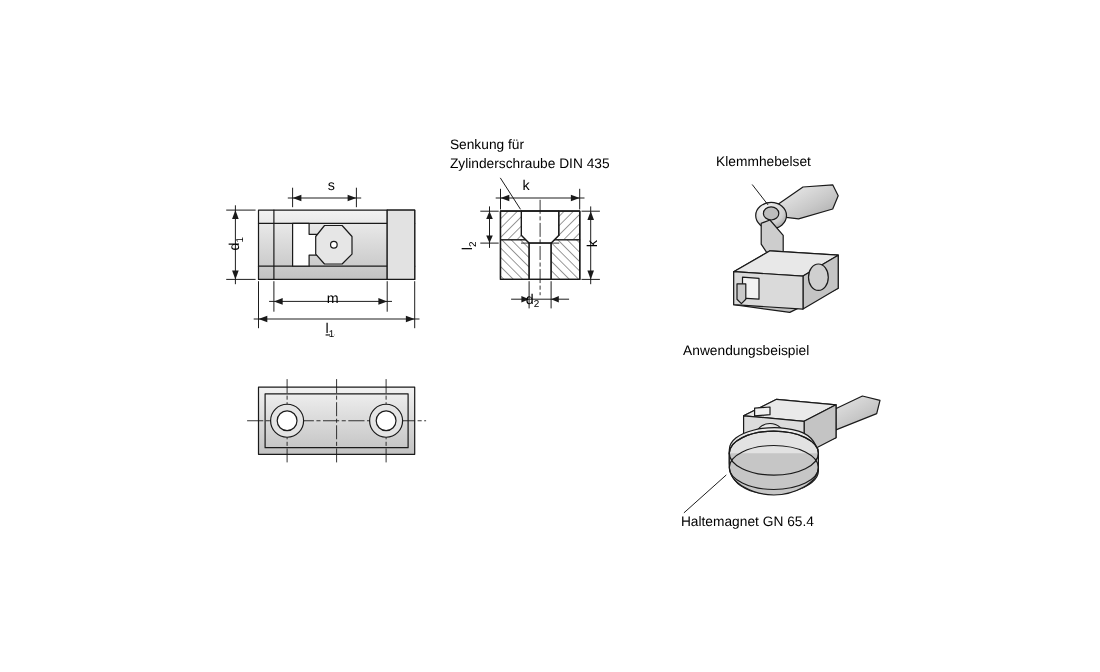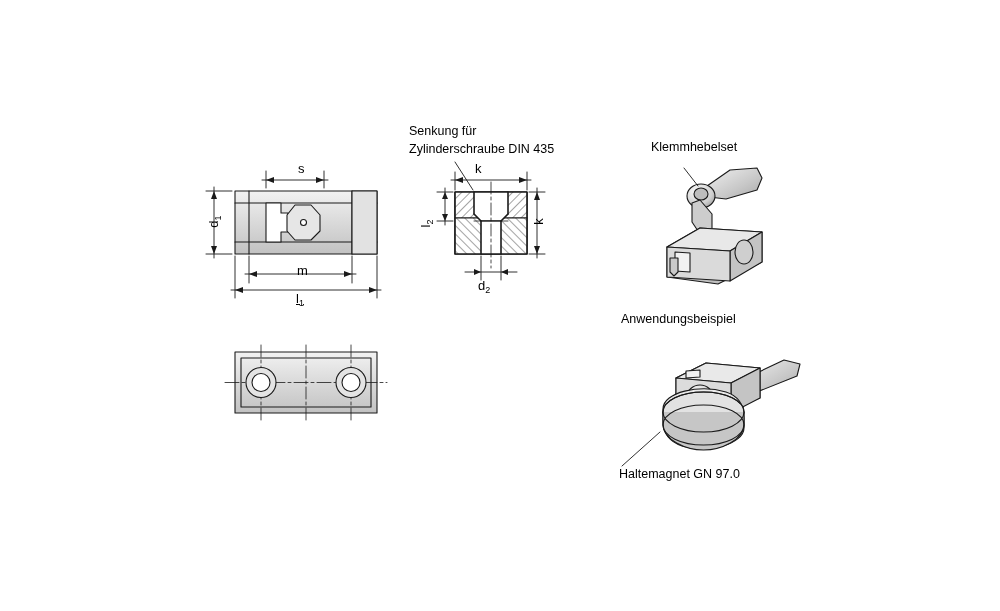--- a/index.html
+++ b/index.html
@@ -261,21 +261,21 @@
     </g>
   </svg>
 
   <div class="lbl" style="left:409px; top:124px;">Senkung für</div>
   <div class="lbl" style="left:409px; top:142px;">Zylinderschraube DIN 435</div>
 
   <div class="lbl" style="left:621px; top:140px;margin-left:30px;">Klemmhebelset</div>
 
   <div class="lbl bold" style="left:621px; top:312px;">Anwendungsbeispiel</div>
 
-  <div class="lbl" style="left:619px; top:467px;">Haltemagnet GN 97.0</div>
+  <div class="lbl" style="left:619px; top:467px;">Haltemagnet GN 65.4</div>
 
   <div class="dim" style="left:298px; top:161px;">s</div>
 
   <div style="position:absolute; left:196px; top:206px; width:34px; height:34px;">
     <div class="dim rot" style="position:absolute; left:0; top:8px; width:34px; text-align:center;">
       <span>d</span><sub>1</sub>
     </div>
   </div>
 
   <div class="dim" style="left:297px; top:263px;">m</div>
@@ -291,17 +291,17 @@
       <span>k</span>
     </div>
   </div>
 
   <div style="position:absolute; left:408px; top:208px; width:34px; height:34px;">
     <div class="dim rot" style="position:absolute; left:0; top:8px; width:34px; text-align:center;">
       <span>l</span><sub>2</sub>
     </div>
   </div>
 
-  <div class="dim" style="left:478px; top:278px;">
+  <div class="dim" style="left:478px; top:264px;">
     <span>d</span><sub>2</sub>
   </div>
 
 </div>
 
 </body></html>

